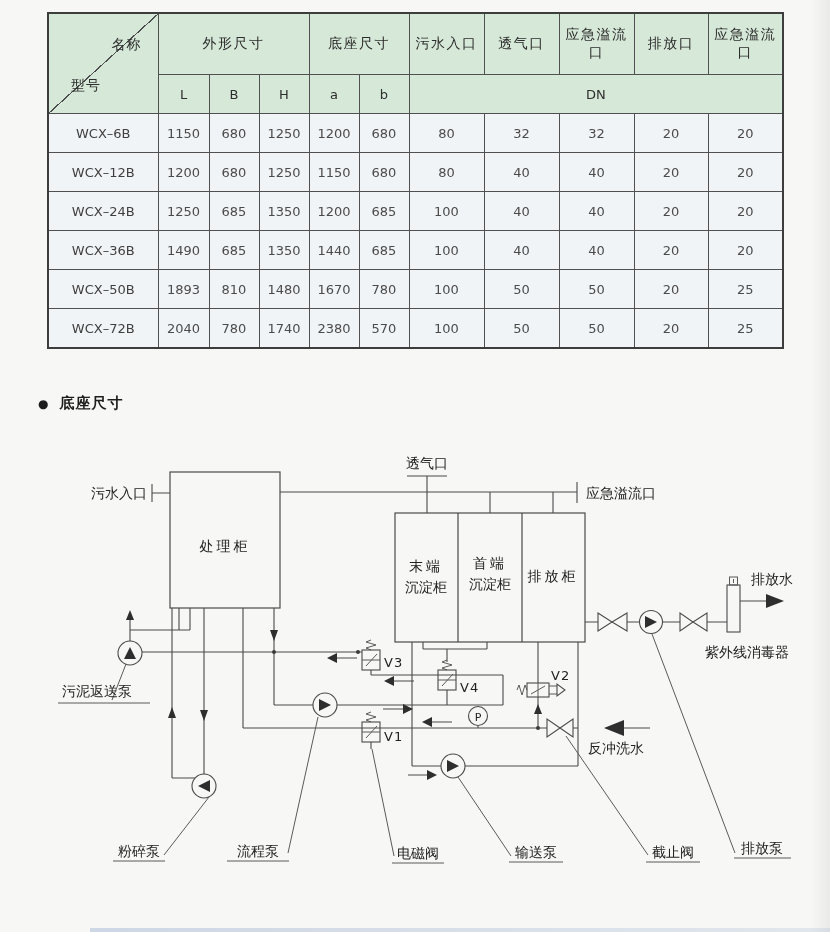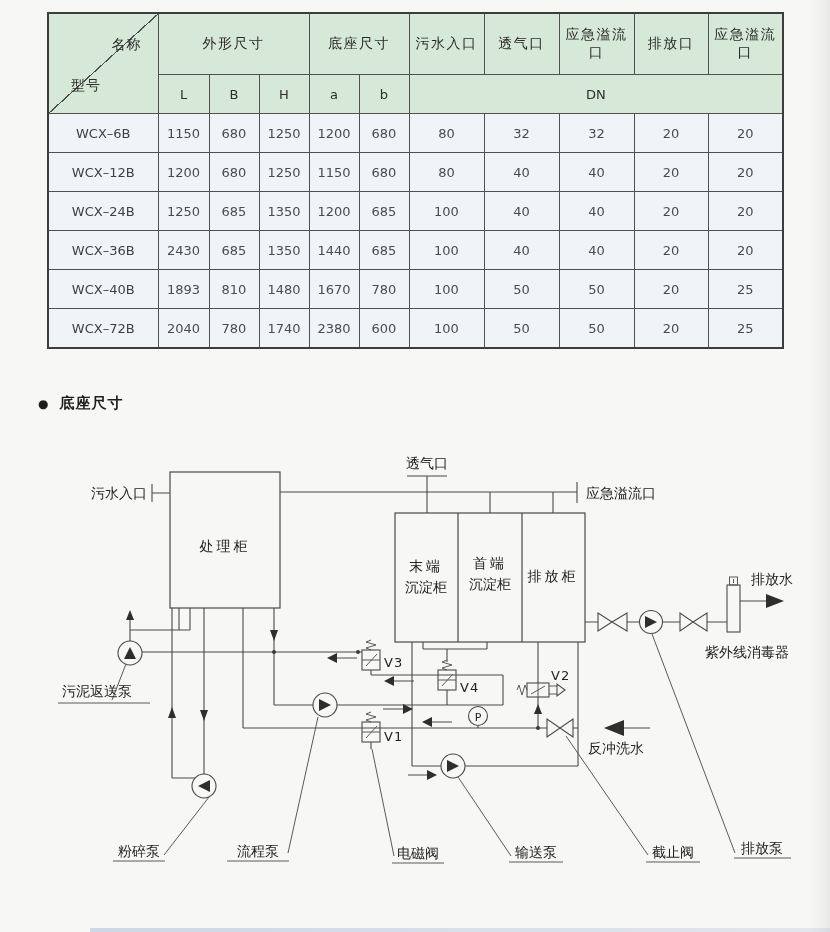--- a/index.html
+++ b/index.html
@@ -131,51 +131,51 @@
       <td>1200</td>
       <td>685</td>
       <td>100</td>
       <td>40</td>
       <td>40</td>
       <td>20</td>
       <td>20</td>
     </tr>
     <tr class="body">
       <td class="model">WCX–36B</td>
-      <td>2430</td>
+      <td>1490</td>
       <td>685</td>
       <td>1350</td>
       <td>1440</td>
       <td>685</td>
       <td>100</td>
       <td>40</td>
       <td>40</td>
       <td>20</td>
       <td>20</td>
     </tr>
     <tr class="body">
-      <td class="model">WCX–40B</td>
+      <td class="model">WCX–50B</td>
       <td>1893</td>
       <td>810</td>
       <td>1480</td>
       <td>1670</td>
       <td>780</td>
       <td>100</td>
       <td>50</td>
       <td>50</td>
       <td>20</td>
       <td>25</td>
     </tr>
     <tr class="body">
       <td class="model">WCX–72B</td>
       <td>2040</td>
       <td>780</td>
       <td>1740</td>
       <td>2380</td>
-      <td>600</td>
+      <td>570</td>
       <td>100</td>
       <td>50</td>
       <td>50</td>
       <td>20</td>
       <td>25</td>
     </tr>
   </tbody>
     </table>
 
   <div class="section-title">

